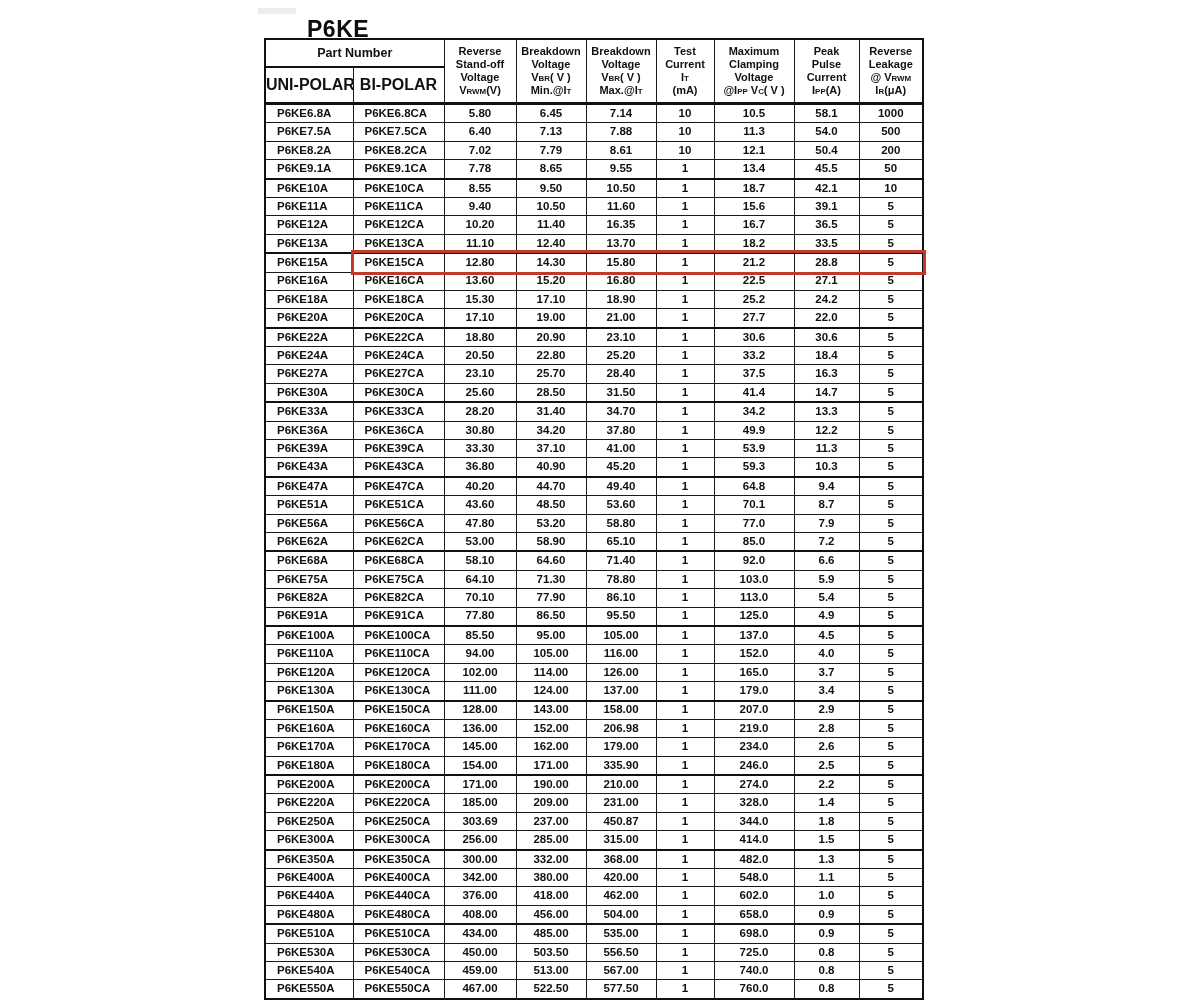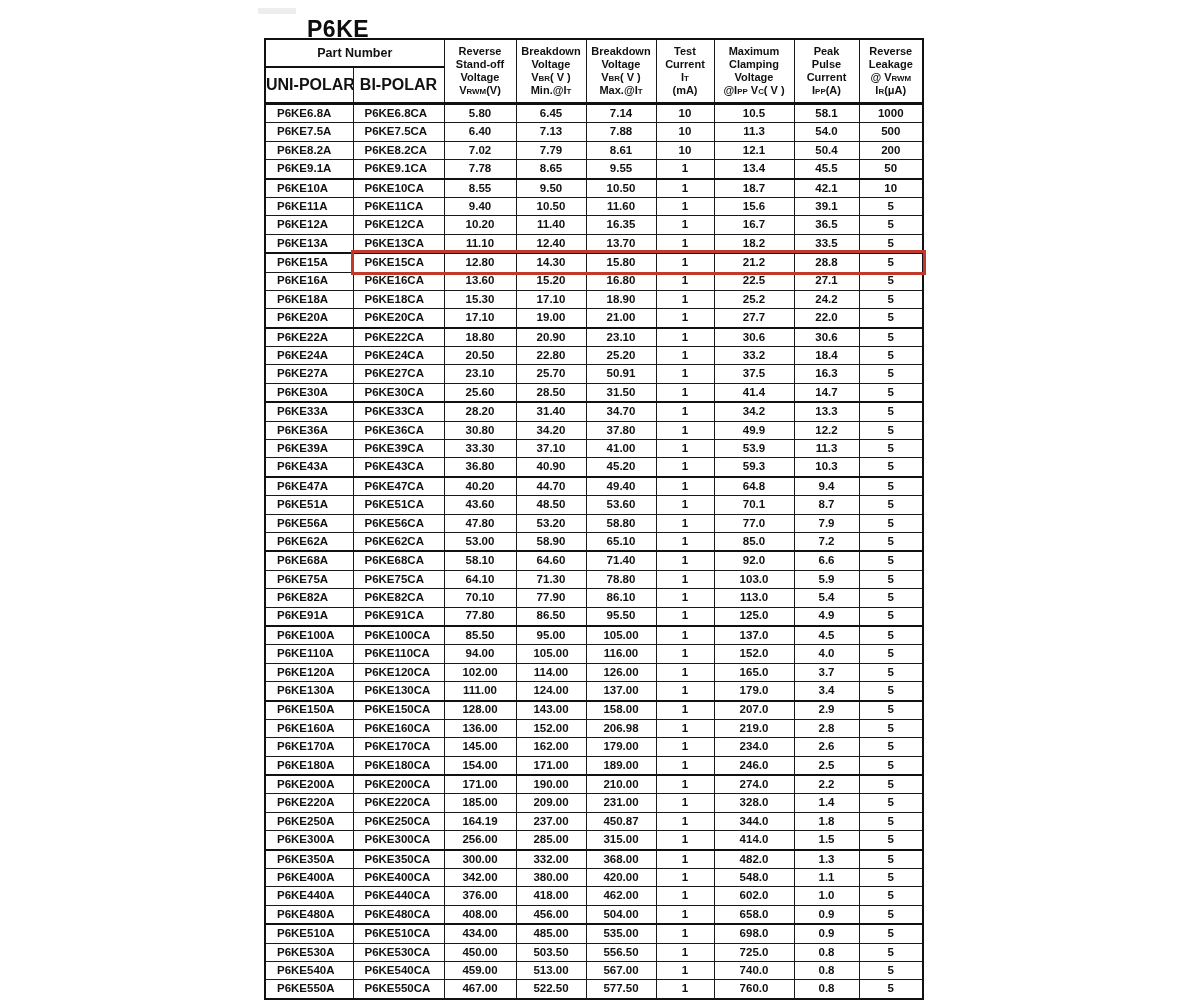--- a/index.html
+++ b/index.html
@@ -253,21 +253,21 @@
             <td>1</td>
             <td>33.2</td>
             <td>18.4</td>
             <td>5</td>
           </tr>
           <tr>
             <td class="pn">P6KE27A</td>
             <td class="pn">P6KE27CA</td>
             <td>23.10</td>
             <td>25.70</td>
-            <td>50.91</td>
+            <td>28.40</td>
             <td>1</td>
             <td>37.5</td>
             <td>16.3</td>
             <td>5</td>
           </tr>
           <tr>
             <td class="pn">P6KE30A</td>
             <td class="pn">P6KE30CA</td>
             <td>25.60</td>
             <td>28.50</td>
@@ -484,21 +484,21 @@
             <td>1</td>
             <td>234.0</td>
             <td>2.6</td>
             <td>5</td>
           </tr>
           <tr>
             <td class="pn">P6KE180A</td>
             <td class="pn">P6KE180CA</td>
             <td>154.00</td>
             <td>171.00</td>
-            <td>189.00</td>
+            <td>335.90</td>
             <td>1</td>
             <td>246.0</td>
             <td>2.5</td>
             <td>5</td>
           </tr>
           <tr class="group-start">
             <td class="pn">P6KE200A</td>
             <td class="pn">P6KE200CA</td>
             <td>171.00</td>
             <td>190.00</td>
@@ -515,21 +515,21 @@
             <td>209.00</td>
             <td>231.00</td>
             <td>1</td>
             <td>328.0</td>
             <td>1.4</td>
             <td>5</td>
           </tr>
           <tr>
             <td class="pn">P6KE250A</td>
             <td class="pn">P6KE250CA</td>
-            <td>164.19</td>
+            <td>303.69</td>
             <td>237.00</td>
             <td>450.87</td>
             <td>1</td>
             <td>344.0</td>
             <td>1.8</td>
             <td>5</td>
           </tr>
           <tr>
             <td class="pn">P6KE300A</td>
             <td class="pn">P6KE300CA</td>

